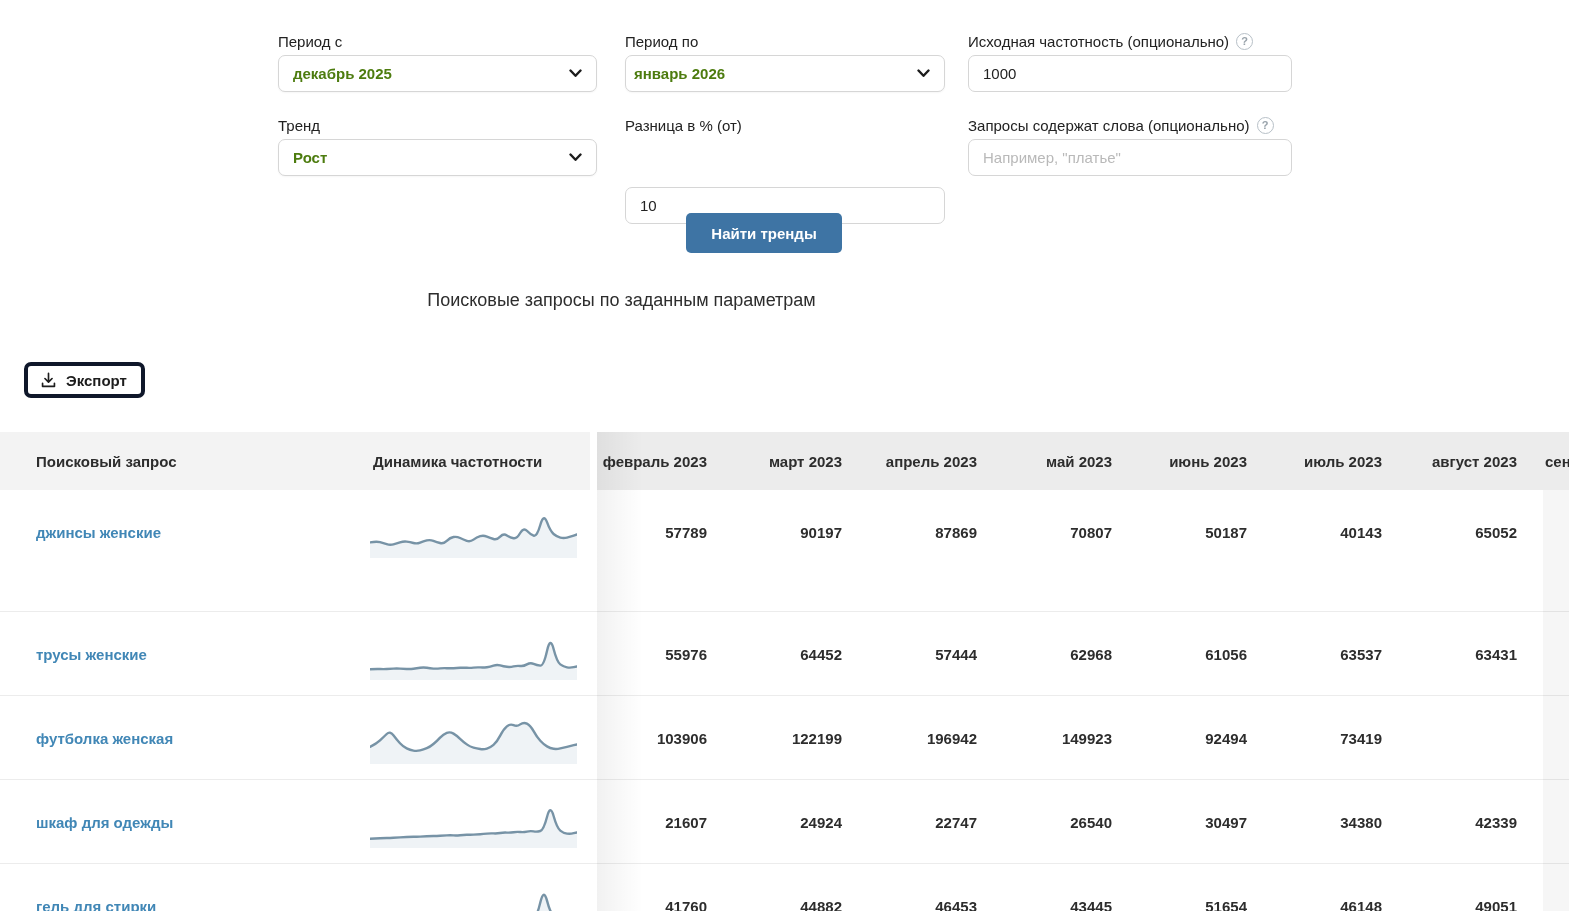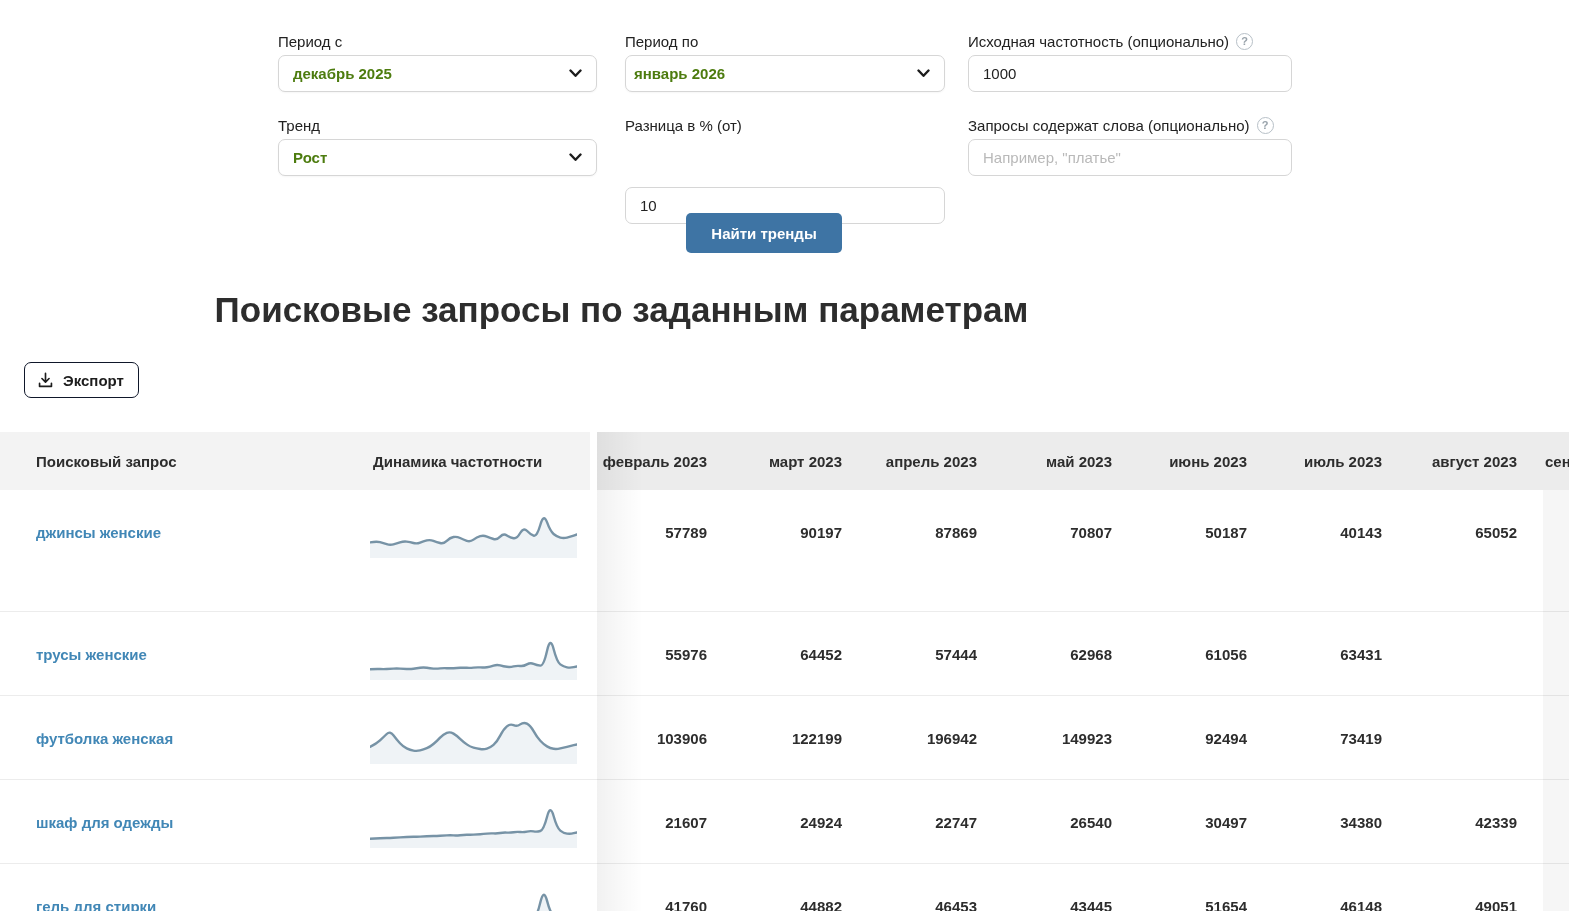--- a/index.html
+++ b/index.html
@@ -16,25 +16,25 @@
   .control.select { font-weight:700; color:#4d7c0f; justify-content:space-between; cursor:pointer;
     box-shadow:0 1px 2px rgba(0,0,0,0.04); }
   .control input { border:none; outline:none; width:100%; height:100%; font-size:15px;
     font-family:"Liberation Sans", sans-serif; color:#222; background:transparent; }
   .control input::placeholder { color:#b9b9b9; }
   .chevron { width:13px; height:9px; flex:0 0 auto; }
   .submit-btn { position:absolute; left:686px; top:213px; width:156px; height:40px;
     background:#3e74a4; color:#fff; border:none; border-radius:5px; font-size:15px;
     font-weight:700; font-family:"Liberation Sans", sans-serif; cursor:pointer; }
   .page-heading { position:absolute; top:290px; left:0; width:1243px; text-align:center;
-    font-size:35px; font-weight:700; color:#2d2d2d; }
+    font-size:18px; font-weight:400; color:#2d2d2d; }
 
   
   .export-btn { position:absolute; left:24px; top:362px; height:36px; padding:0 14px 0 11px;
-    background:#fff; border:1px solid #0f172a; border-radius:7px; display:flex; align-items:center;
+    background:#fff; border:4px solid #0f172a; border-radius:7px; display:flex; align-items:center;
     gap:8px; font-size:15px; font-weight:700; color:#1d1d1d; cursor:pointer;
     font-family:"Liberation Sans", sans-serif; }
 
   
   .results-table { position:absolute; left:0; top:432px; width:1569px; height:479px; }
   .thead-left { position:absolute; left:0; top:0; width:590px; height:58px; background:#f3f3f3; }
   .thead-right { position:absolute; left:597px; top:0; width:972px; height:58px; background:#ececec; }
   .shadow-left { position:absolute; left:597px; top:0; width:46px; height:479px;
     background:linear-gradient(to right, rgba(0,0,0,0.055), rgba(0,0,0,0)); pointer-events:none; z-index:1; }
   .shadow-right { position:absolute; right:0; top:58px; width:26px; height:421px;
@@ -164,20 +164,21 @@
     <svg class="spark" viewBox="0 0 207 52">
         <path d="M0.0 41.2 Q6.7 40.8 10.0 41.0 Q13.4 41.2 16.7 41.0 Q20.0 40.8 23.4 40.6 Q26.7 40.4 30.0 40.6 Q33.4 40.8 36.7 41.0 Q40.1 41.2 43.4 40.8 Q46.7 40.4 50.1 39.8 Q53.4 39.2 56.8 39.8 Q60.1 40.4 63.4 40.6 Q66.8 40.8 70.1 40.4 Q73.5 40.0 76.8 40.2 Q80.1 40.4 83.5 40.2 Q86.8 40.0 90.1 39.8 Q93.5 39.6 96.8 39.8 Q100.2 40.0 103.5 39.6 Q106.8 39.2 110.2 39.4 Q113.5 39.6 116.9 39.2 Q120.2 38.8 123.5 37.6 Q126.9 36.4 130.2 37.4 Q133.5 38.4 136.9 38.8 Q140.2 39.2 143.6 38.4 Q146.9 37.6 150.2 38.0 Q153.6 38.4 156.9 36.4 Q160.3 34.4 163.6 35.8 Q166.9 37.2 170.3 37.6 Q173.6 38.0 177.0 23.0 Q180.3 8.0 183.6 21.0 Q187.0 34.0 190.3 36.4 Q193.6 38.8 197.0 39.4 Q200.3 40.0 203.7 39.2 L207 38.4 L207 52 L0 52 Z" fill="#eff3f6"></path>
         <path d="M0.0 41.2 Q6.7 40.8 10.0 41.0 Q13.4 41.2 16.7 41.0 Q20.0 40.8 23.4 40.6 Q26.7 40.4 30.0 40.6 Q33.4 40.8 36.7 41.0 Q40.1 41.2 43.4 40.8 Q46.7 40.4 50.1 39.8 Q53.4 39.2 56.8 39.8 Q60.1 40.4 63.4 40.6 Q66.8 40.8 70.1 40.4 Q73.5 40.0 76.8 40.2 Q80.1 40.4 83.5 40.2 Q86.8 40.0 90.1 39.8 Q93.5 39.6 96.8 39.8 Q100.2 40.0 103.5 39.6 Q106.8 39.2 110.2 39.4 Q113.5 39.6 116.9 39.2 Q120.2 38.8 123.5 37.6 Q126.9 36.4 130.2 37.4 Q133.5 38.4 136.9 38.8 Q140.2 39.2 143.6 38.4 Q146.9 37.6 150.2 38.0 Q153.6 38.4 156.9 36.4 Q160.3 34.4 163.6 35.8 Q166.9 37.2 170.3 37.6 Q173.6 38.0 177.0 23.0 Q180.3 8.0 183.6 21.0 Q187.0 34.0 190.3 36.4 Q193.6 38.8 197.0 39.4 Q200.3 40.0 203.7 39.2 L207 38.4" fill="none" stroke="#7793a6" stroke-width="2.4" stroke-linejoin="round" stroke-linecap="round"></path>
       </svg>
     <div class="vals">
       <div class="val-cell">55976</div>
       <div class="val-cell">64452</div>
       <div class="val-cell">57444</div>
       <div class="val-cell">62968</div>
       <div class="val-cell">61056</div>
+      <div class="val-cell">63537</div>
       <div class="val-cell">63431</div>
       <div class="val-cell"></div>
     </div>
   </div>
 
   <div class="trow trow-border" style="top:226px;">
     <a class="query-link">футболка женская</a>
     <svg class="spark" viewBox="0 0 207 52">
         <path d="M0.0 34.8 Q6.7 31.6 10.0 28.4 Q13.4 25.2 16.7 22.0 Q20.0 18.8 23.4 23.2 Q26.7 27.6 30.0 31.2 Q33.4 34.8 36.7 36.4 Q40.1 38.0 43.4 38.6 Q46.7 39.2 50.1 38.4 Q53.4 37.6 56.8 36.2 Q60.1 34.8 63.4 32.0 Q66.8 29.2 70.1 25.6 Q73.5 22.0 76.8 20.8 Q80.1 19.6 83.5 21.6 Q86.8 23.6 90.1 26.8 Q93.5 30.0 96.8 32.4 Q100.2 34.8 103.5 35.6 Q106.8 36.4 110.2 37.0 Q113.5 37.6 116.9 36.6 Q120.2 35.6 123.5 32.8 Q126.9 30.0 130.2 23.6 Q133.5 17.2 136.9 14.4 Q140.2 11.6 143.6 13.2 Q146.9 14.8 150.2 12.4 Q153.6 10.0 156.9 11.6 Q160.3 13.2 163.6 19.2 Q166.9 25.2 170.3 28.8 Q173.6 32.4 177.0 34.4 Q180.3 36.4 183.6 36.8 Q187.0 37.2 190.3 36.4 Q193.6 35.6 197.0 34.8 Q200.3 34.0 203.7 33.2 L207 32.4 L207 52 L0 52 Z" fill="#eff3f6"></path>
         <path d="M0.0 34.8 Q6.7 31.6 10.0 28.4 Q13.4 25.2 16.7 22.0 Q20.0 18.8 23.4 23.2 Q26.7 27.6 30.0 31.2 Q33.4 34.8 36.7 36.4 Q40.1 38.0 43.4 38.6 Q46.7 39.2 50.1 38.4 Q53.4 37.6 56.8 36.2 Q60.1 34.8 63.4 32.0 Q66.8 29.2 70.1 25.6 Q73.5 22.0 76.8 20.8 Q80.1 19.6 83.5 21.6 Q86.8 23.6 90.1 26.8 Q93.5 30.0 96.8 32.4 Q100.2 34.8 103.5 35.6 Q106.8 36.4 110.2 37.0 Q113.5 37.6 116.9 36.6 Q120.2 35.6 123.5 32.8 Q126.9 30.0 130.2 23.6 Q133.5 17.2 136.9 14.4 Q140.2 11.6 143.6 13.2 Q146.9 14.8 150.2 12.4 Q153.6 10.0 156.9 11.6 Q160.3 13.2 163.6 19.2 Q166.9 25.2 170.3 28.8 Q173.6 32.4 177.0 34.4 Q180.3 36.4 183.6 36.8 Q187.0 37.2 190.3 36.4 Q193.6 35.6 197.0 34.8 Q200.3 34.0 203.7 33.2 L207 32.4" fill="none" stroke="#7793a6" stroke-width="2.4" stroke-linejoin="round" stroke-linecap="round"></path>

